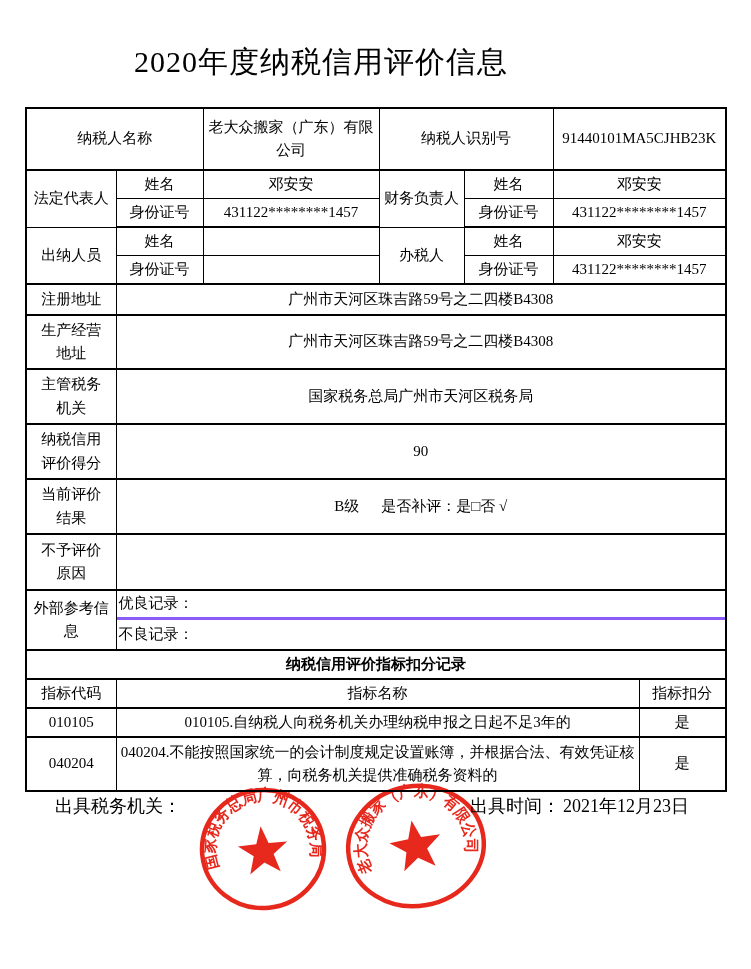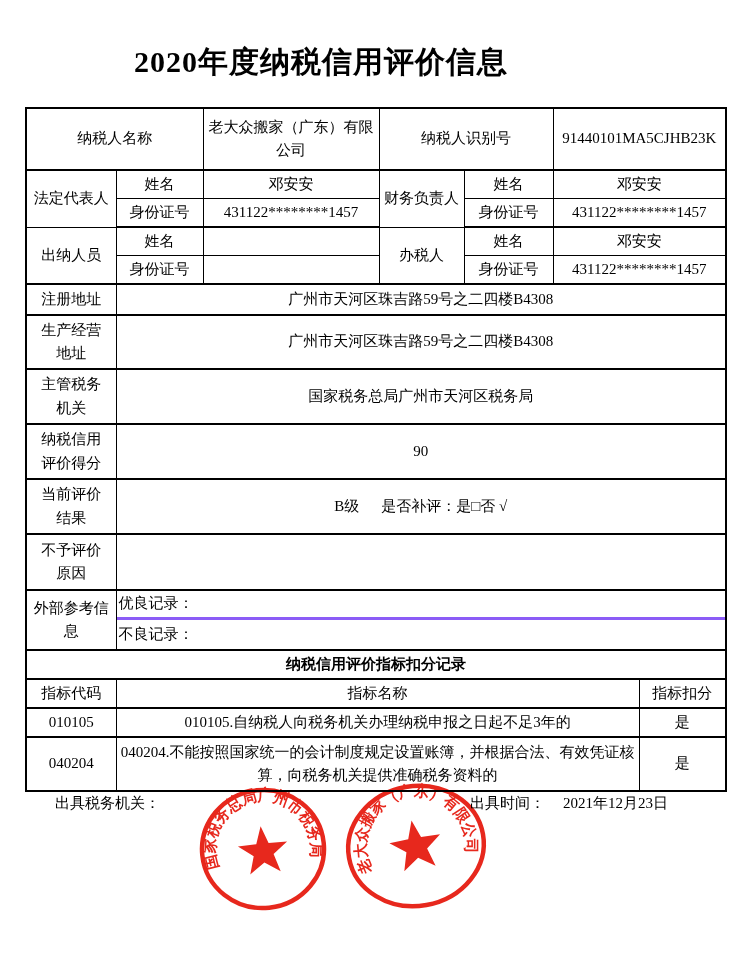--- a/index.html
+++ b/index.html
@@ -2,39 +2,39 @@
 <html><head>
 <meta charset="utf-8">
 <style>
   html,body{margin:0;padding:0;}
   body{
     width:751px;height:969px;position:relative;background:#ffffff;
     font-family:"Liberation Serif","DejaVu Serif",serif;color:#000;overflow:hidden;
   }
   .title{
     position:absolute;top:42px;left:0;width:642px;text-align:center;
-    font-size:30px;font-weight:bold;letter-spacing:1px;
+    font-size:30px;font-weight:normal;letter-spacing:1px;
   }
   .tables{position:absolute;left:25px;top:107px;width:613px;}
   table{border-collapse:collapse;table-layout:fixed;width:700px;border:2px solid #000;}
   .stack + .stack{margin-top:-2px;}
   td{
     border:1px solid #000;font-size:15px;text-align:center;vertical-align:middle;
     padding:1px 3px;overflow:hidden;line-height:1.55;
   }
   tr.bb2 > td{border-bottom-width:2px;}
   td.pre{white-space:pre-line;}
   .r62{height:62px}.r28{height:28px}.r29{height:29px}.r31{height:31px}
   .r54{height:54px}.r55{height:55px}.r56{height:56px}.r58{height:58px}
   .ext-cell{padding:0;}
   .ext-sub{height:29px;display:flex;align-items:center;padding-left:2px;box-sizing:border-box;}
   .ext-sub.first{border-bottom:3px solid #8b5cf6;}
   .result-flex{display:flex;justify-content:center;align-items:center;gap:22px;}
   .section-title td{font-weight:bold;border-radius:8px;}
-  .footer-label{position:absolute;font-size:15px;top:794px;}
+  .footer-label{position:absolute;font-size:18px;top:794px;}
   .issuer{left:55px;}
   .time-label{left:470px;}
   .time-value{left:563px;}
   .seal{position:absolute;mix-blend-mode:multiply;opacity:0.93;}
   .seal-1{left:196px;top:785px;transform:rotate(-6deg);}
   .seal-2{left:342px;top:781px;transform:rotate(-10deg);}
   .seal text{font-family:"Liberation Serif","DejaVu Serif",serif;font-weight:bold;}
 </style>
 </head>
 <body>

